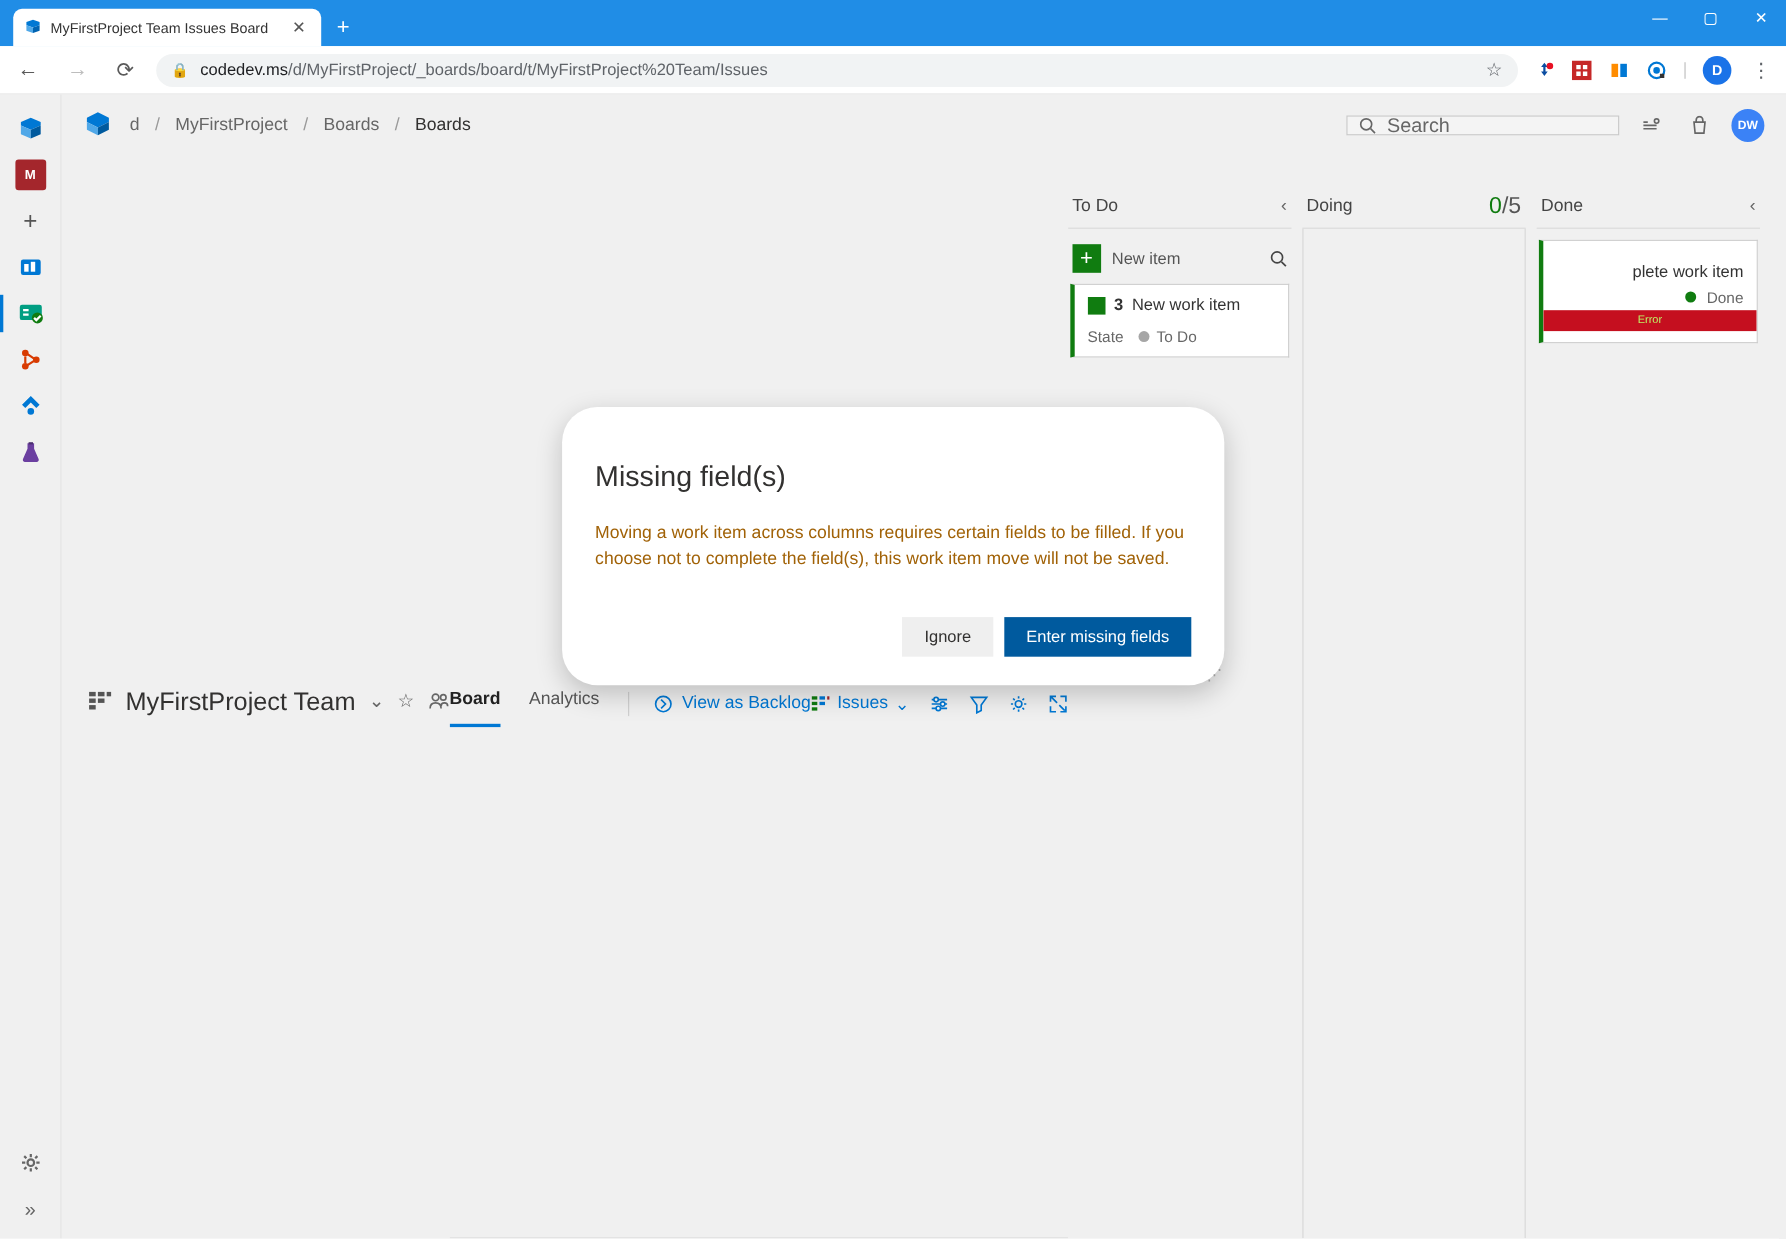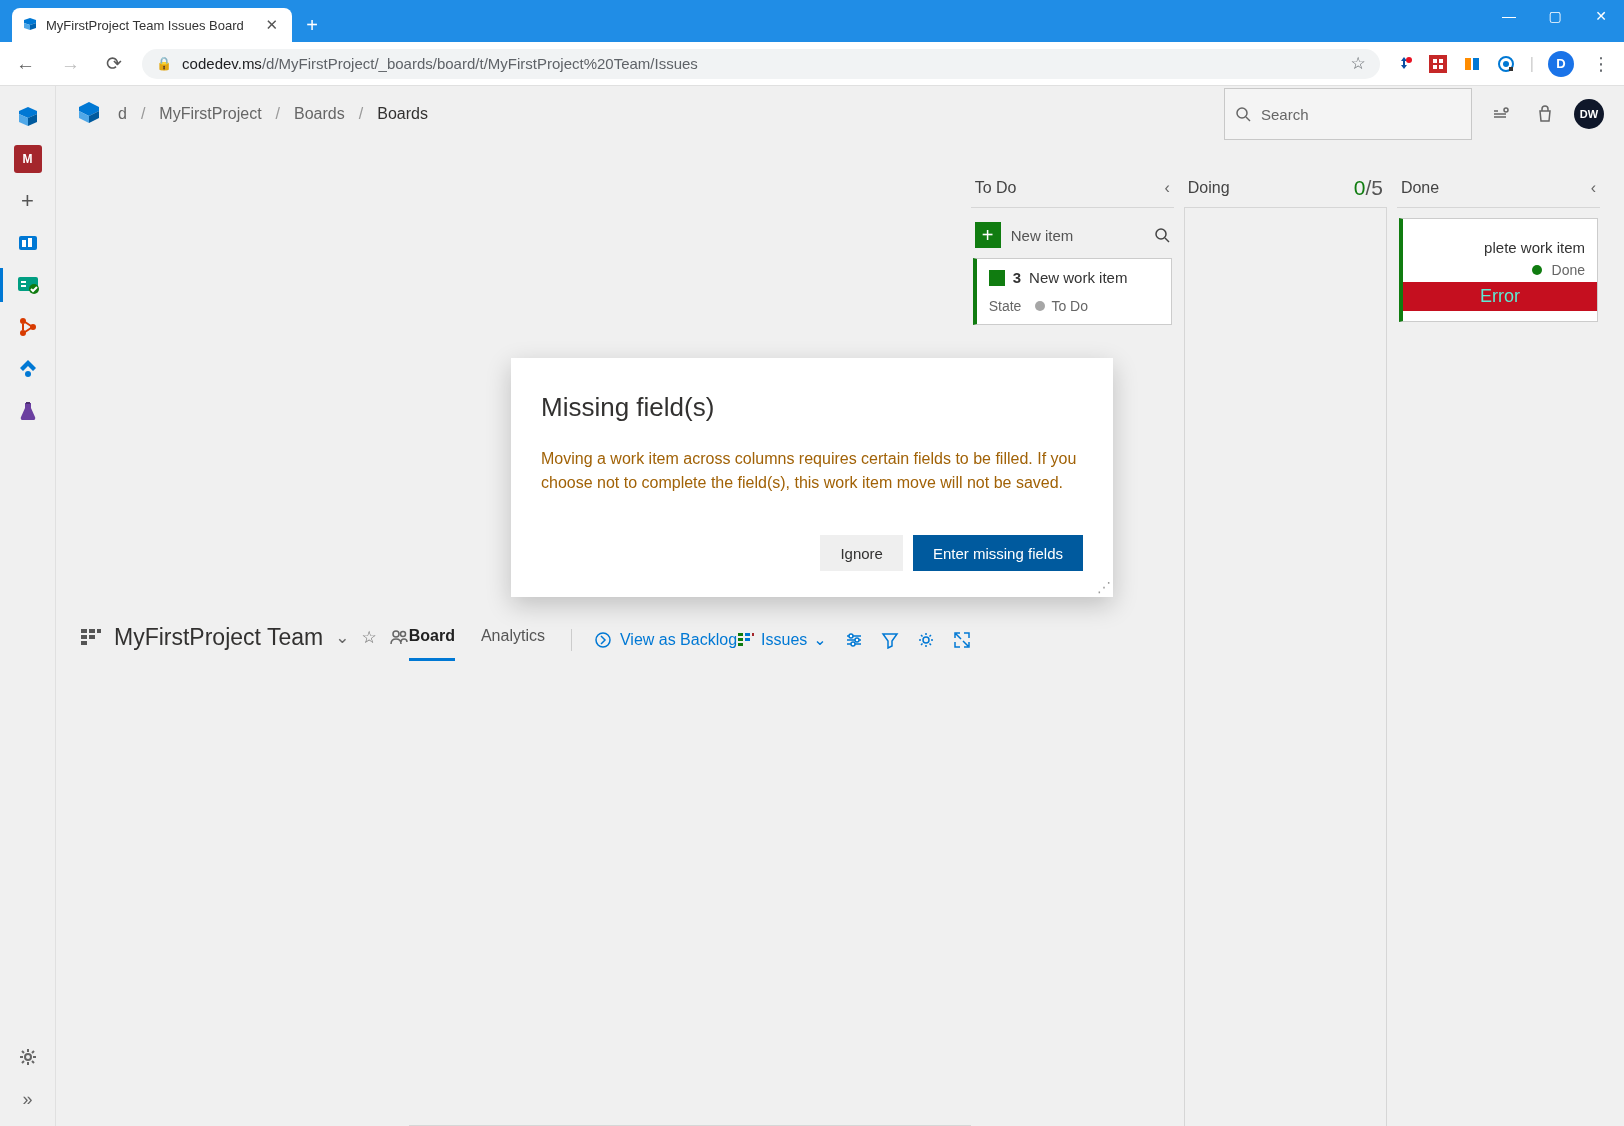--- a/index.html
+++ b/index.html
@@ -43,23 +43,23 @@
 
 .app-main { flex: 1; display: flex; flex-direction: column; background: #f0f0f0; overflow: hidden; }
 
 
 .top-bar { height: 56px; display: flex; align-items: center; padding: 0 20px; gap: 14px; }
 .az-logo { width: 28px; height: 28px; }
 .crumbs { display: flex; align-items: center; gap: 14px; font-size: 16px; color: #666; }
 .crumb-sep { color: #999; }
 .crumb.current { color: #323130; }
 .top-spacer { flex: 1; }
-.search-box { width: 248px; height: 52px; border: 1px solid #c8c8c8; background: #f4f4f4; display: flex; align-items: center; padding: 0 10px; gap: 10px; color: #666; font-size: 15px; }
+.search-box { width: 248px; height: 18px; border: 1px solid #c8c8c8; background: #f4f4f4; display: flex; align-items: center; padding: 0 10px; gap: 10px; color: #666; font-size: 18px; }
 .top-icon { color: #555; padding: 6px; }
-.user-avatar { width: 30px; height: 30px; border-radius: 50%; background: #0f172a; color: #fff; display: flex; align-items: center; justify-content: center; font-size: 11px; font-weight: 600; }
+.user-avatar { width: 30px; height: 30px; border-radius: 50%; background: #3b82f6; color: #fff; display: flex; align-items: center; justify-content: center; font-size: 11px; font-weight: 600; }
 
 
 .content { flex: 1; padding: 12px 24px 0 24px; display: flex; flex-direction: row; overflow: hidden; }
 .page-title-row { display: flex; align-items: center; gap: 12px; padding: 10px 0 16px 0; }
 .page-title-row h1 { font-size: 23px; font-weight: 400; color: #323130; }
 .chev, .star-outline, .people { color: #666; font-size: 17px; }
 .tabs-row { display: flex; align-items: center; border-bottom: 1px solid #d6d6d6; }
 .tab-item { padding: 8px 0 15px 0; margin-right: 26px; font-size: 16px; color: #555; position: relative; }
 .tab-item.active { color: #222; font-weight: 600; }
 .tab-item.active::after { content: ""; position: absolute; bottom: -1px; left: 0; right: 0; height: 3px; background: #0078d4; }
@@ -85,25 +85,25 @@
 .card.green { border-left-color: #107c10; }
 .card-title { display: flex; gap: 8px; align-items: center; font-size: 15px; color: #333; }
 .card-title .id { font-weight: 600; }
 .wi-icon { width: 16px; height: 16px; background: #107c10; display: inline-block; }
 .card-meta { display: flex; gap: 14px; margin-top: 12px; color: #666; font-size: 14px; }
 .state-dot { width: 10px; height: 10px; border-radius: 50%; background: #a6a6a6; display: inline-block; margin-right: 6px; }
 
 .done-card { background: #fff; border: 1px solid #ccc; border-left: 4px solid #107c10; padding: 20px 12px 0 12px; position: relative; overflow: hidden; }
 .done-card .row1 { display: flex; gap: 8px; align-items: center; font-size: 15px; color: #333; justify-content: flex-end; }
 .done-card .row2 { text-align: right; color: #666; font-size: 14px; margin-top: 6px; }
-.error-strip { background: #c50f1f; color: #5eead4; text-align: center; font-size: 18px; padding: 4px 0; margin: 4px -12px 10px -12px; }
+.error-strip { background: #c50f1f; color: #bef264; text-align: center; font-size: 10px; padding: 4px 0; margin: 4px -12px 10px -12px; }
 
 
 .modal-backdrop { position: fixed; inset: 86px 0 0 0; display: flex; justify-content: center; }
-.modal { position: absolute; top: 272px; width: 602px; background: #fff; box-shadow: 0 8px 24px rgba(0,0,0,0.2); padding: 34px 30px 26px 30px; }
+.modal { position: absolute; top: 284px; width: 602px; background: #fff; box-shadow: 0 8px 24px rgba(0,0,0,0.2); padding: 48px 30px 26px 30px; border-radius: 32px; }
 .modal h2 { font-size: 26px; font-weight: 400; color: #323130; margin-bottom: 24px; }
 .modal p { font-size: 16px; color: #a16207; line-height: 1.5; margin-bottom: 40px; }
 .modal-actions { display: flex; justify-content: flex-end; gap: 10px; }
 .btn { height: 36px; padding: 0 20px; font-size: 15px; border: none; cursor: pointer; }
 .btn.secondary { background: #efefef; color: #323130; }
 .btn.primary { background: #005a9e; color: #fff; }
 .resize-grip { position: absolute; right: 2px; bottom: 2px; color: #999; font-size: 14px; }
 
 svg { display: block; }
 </style>

